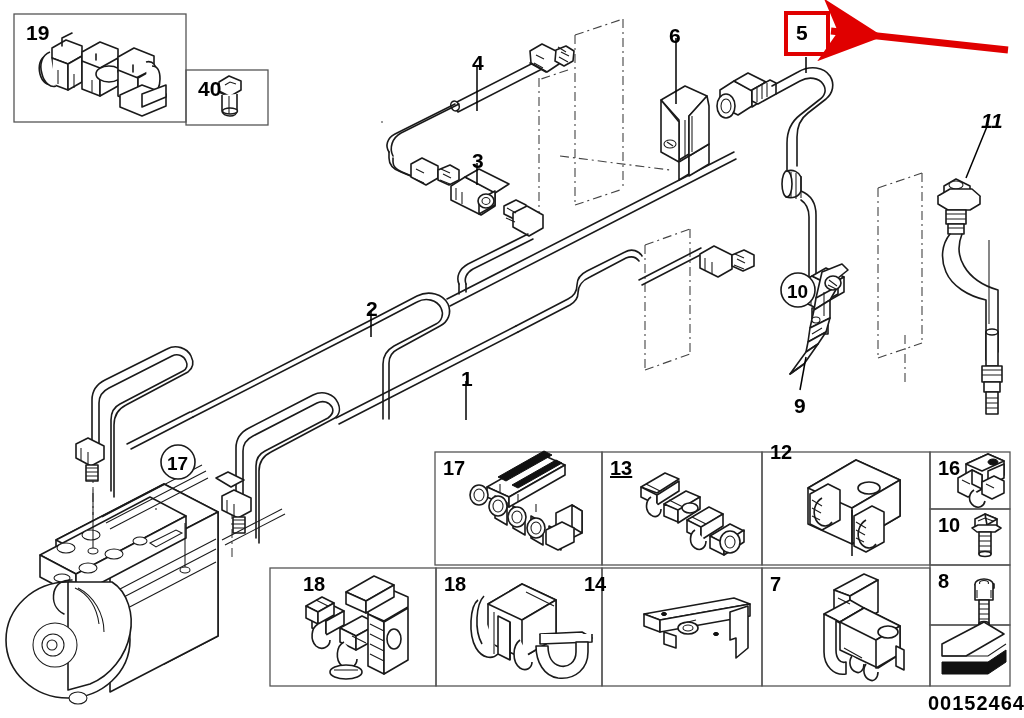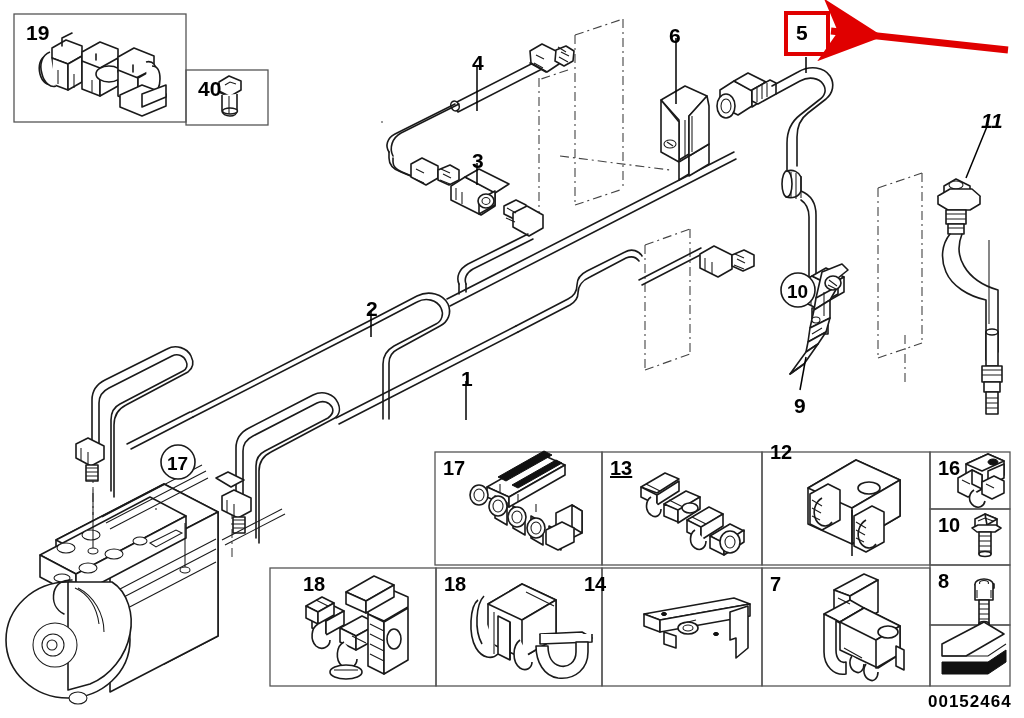--- a/index.html
+++ b/index.html
@@ -37,21 +37,21 @@
     position:absolute;
     font-weight:bold;
     font-size:19px;
     color:#000;
     white-space:nowrap;
     font-family:"Liberation Sans", sans-serif;
   }
   .idnum{
     position:absolute;
     font-weight:bold;
-    font-size:17px;
+    font-size:20px;
     letter-spacing:1px;
     color:#000;
     font-family:"Liberation Sans", sans-serif;
   }
   .hl-box{
     position:absolute;
     box-sizing:border-box;
     border:4px solid #e00000;
     background:transparent;
   }

